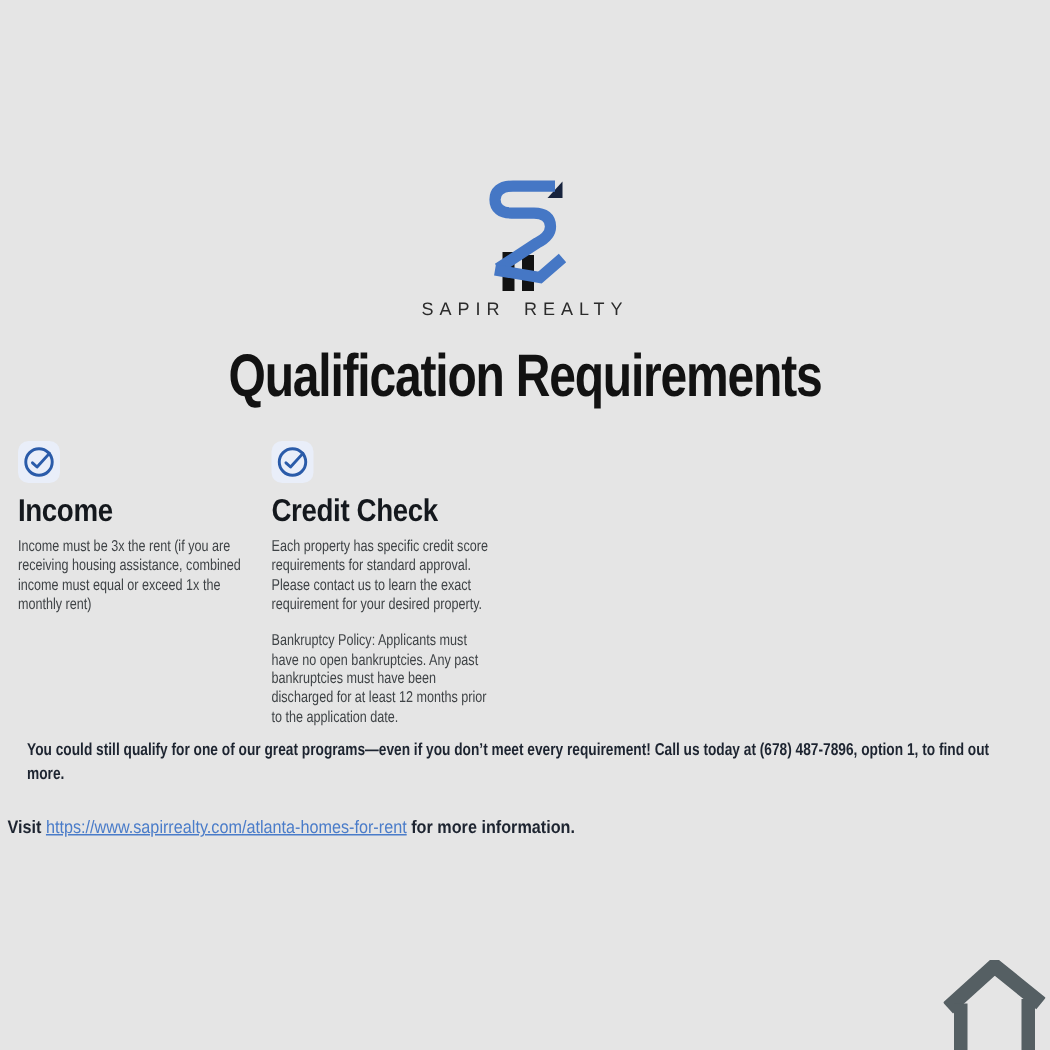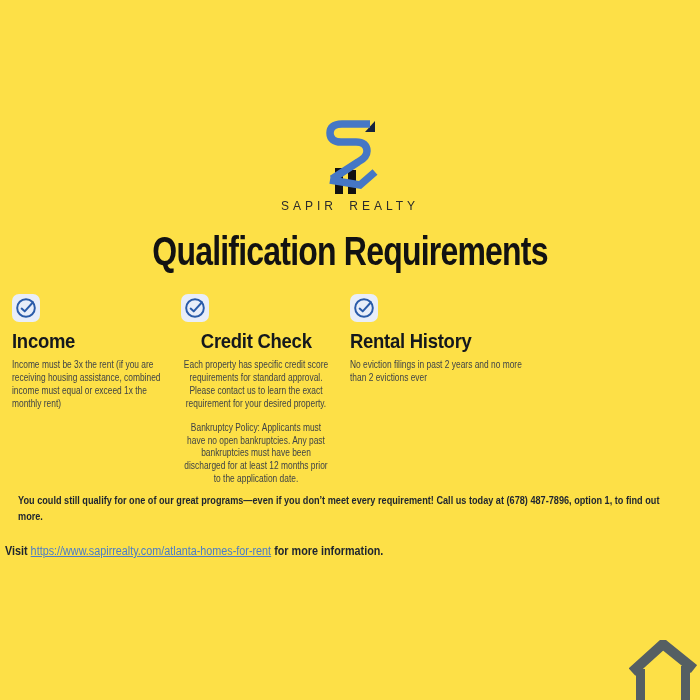--- a/index.html
+++ b/index.html
@@ -1,38 +1,38 @@
 <!DOCTYPE html>
 <html><head>
 <meta charset="utf-8">
 <style>
   * { margin:0; padding:0; box-sizing:border-box; }
   html,body { background:#ffffff; }
   body { font-family:"Liberation Sans","DejaVu Sans",sans-serif; }
   .page {
-    position:relative; width:700px; height:700px; background:#fde047;
+    position:relative; width:700px; height:700px; background:#e5e5e5;
     overflow:hidden; color:#14181d;
   }
   
   .brand { display:flex; flex-direction:column; align-items:center; padding-top:114px; }
   .logo { display:block; }
   .brand-name {
     margin-top:5px; font-size:12px; letter-spacing:4px; word-spacing:5px;
     color:#2b2b2b; font-weight:500;
   }
   
   .title {
     margin-top:16px; text-align:center; font-size:40px; font-weight:800;
     letter-spacing:-1px; color:#121212; white-space:nowrap;
     transform:scaleX(0.8); transform-origin:center top;
   }
   
   .cols { display:flex; gap:19px; padding:0 4px 0 12px; margin-top:20px; }
   .col:nth-child(1){ width:150px; }
-  .col:nth-child(2){ width:150px;text-align:center; }
+  .col:nth-child(2){ width:150px; }
   .col:nth-child(3){ width:181px; }
   .col:nth-child(4){ width:195px; }
   .check-bg {
     width:28px; height:28px; border-radius:7px; background:#e9eef9;
     display:flex; align-items:center; justify-content:center;
   }
   .col h2 {
     margin:7px 0 5px; font-size:21px; font-weight:800; letter-spacing:-0.3px;
     color:#14181d; width:114%; transform:scaleX(0.88); transform-origin:left top;
     white-space:nowrap;
@@ -97,30 +97,20 @@
           <circle cx="14" cy="14" r="9.5" fill="none" stroke="#2a5ba9" stroke-width="2.1"></circle>
           <path d="M9.3 14.6 L12.6 17.6 L21.5 7.8" fill="none" stroke="#2a5ba9" stroke-width="2.1" stroke-linecap="round" stroke-linejoin="round"></path>
         </svg>
       </span>
       <h2>Credit Check</h2>
       <p>Each property has specific credit score requirements for standard approval. Please contact us to learn the exact requirement for your desired property.</p>
       <p>Bankruptcy Policy: Applicants must have no open bankruptcies. Any past bankruptcies must have been discharged for at least 12 months prior to the application date.</p>
     </section>
 
 
-    <section class="col">
-      <span class="check-bg">
-        <svg width="26" height="26" viewBox="0 0 28 28" aria-hidden="true">
-          <circle cx="14" cy="14" r="9.5" fill="none" stroke="#2a5ba9" stroke-width="2.1"></circle>
-          <path d="M9.3 14.6 L12.6 17.6 L21.5 7.8" fill="none" stroke="#2a5ba9" stroke-width="2.1" stroke-linecap="round" stroke-linejoin="round"></path>
-        </svg>
-      </span>
-      <h2>Rental History</h2>
-      <p>No eviction filings in past 2 years and no more than 2 evictions ever</p>
-    </section>
 
   </div>
 
   <p class="note">You could still qualify for one of our great programs—even if you don’t meet every requirement! Call us today at (678) 487-7896, option 1, to find out more.</p>
 
   <p class="visit">
     <span>Visit</span>
     <a href="#">https://www.sapirrealty.com/atlanta-homes-for-rent</a>
     <span>for more information.</span>
   </p>

